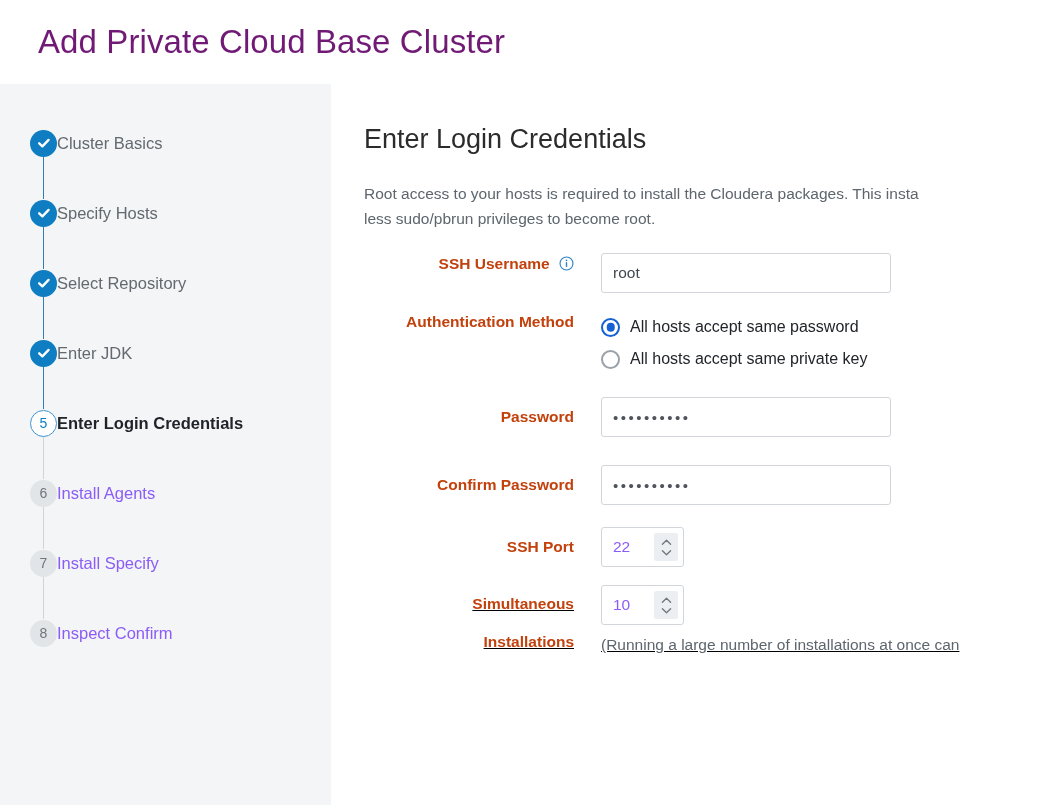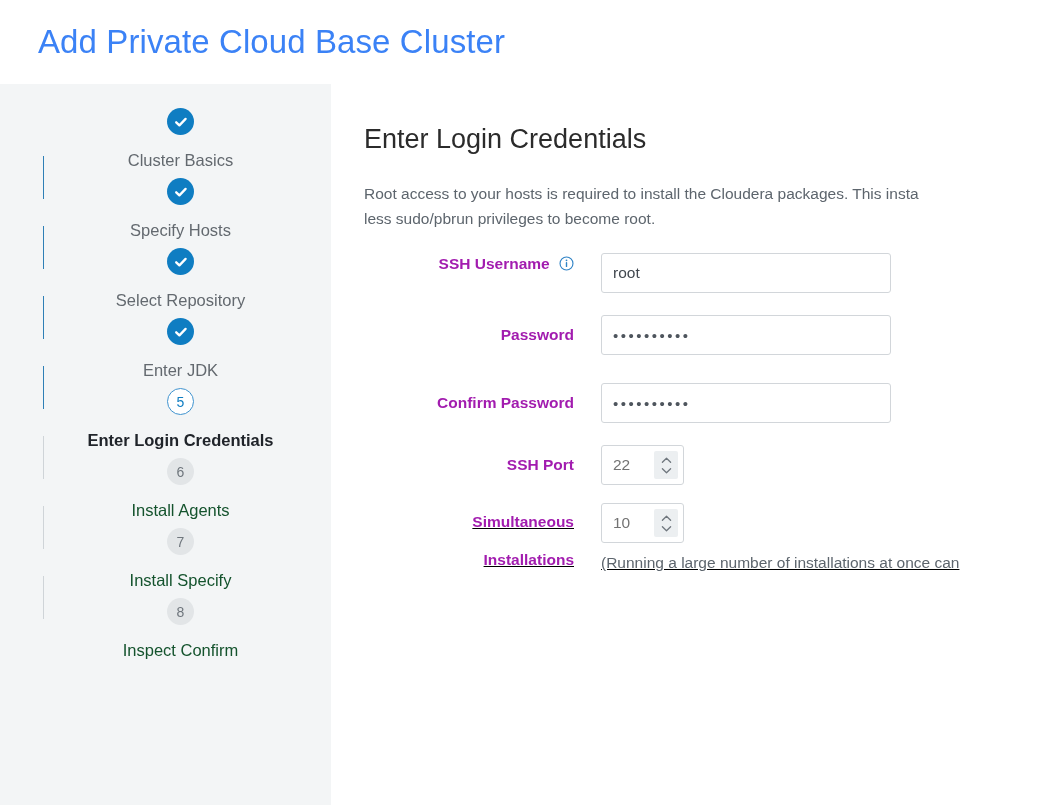--- a/index.html
+++ b/index.html
@@ -20,21 +20,21 @@
     height: 84px;
     background: #ffffff;
     display: flex;
     align-items: center;
     box-sizing: border-box;
     padding-left: 38px;
   }
   .app-title {
     font-size: 33px;
     font-weight: 400;
-    color: #3b82f6;
+    color: #701a75;
     letter-spacing: .1px;
     white-space: nowrap;
   }
 
   
   .page-body {
     display: flex;
     align-items: flex-start;
     height: 721px;
     background: #f3f5f6;
@@ -48,22 +48,21 @@
     padding: 24px 0 0 30px;
     background: #f3f5f6;
     height: 721px;
     position: relative;
   }
   .step {
     position: relative;
     display: flex;
     align-items: center;
     height: 70px;
-    gap: 16px;
-    flex-direction: column;
+    gap: 0;
   }
   .step-marker {
     position: relative;
     z-index: 2;
     width: 27px;
     height: 27px;
     flex: 0 0 27px;
     border-radius: 50%;
     box-sizing: border-box;
     display: flex;
@@ -92,21 +91,21 @@
     width: 1.4px;
     height: 43px;
     background: #cfd4d8;
     z-index: 1;
   }
   .step.done::after { background: #2e7fb6; }
   .step:last-child::after { display: none; }
 
   .step-label {
     font-size: 16.5px;
-    color: #14532d;
+    color: #8b5cf6;
     white-space: nowrap;
   }
   .step.done .step-label { color: #63696f; }
   .step.current .step-label {
     color: #20242a;
     font-weight: bold;
   }
 
   
   .content-card {
@@ -141,21 +140,21 @@
     margin-bottom: 18px;
   }
   .form-label {
     width: 237px;
     flex: 0 0 237px;
     text-align: right;
     padding-right: 27px;
     box-sizing: border-box;
     font-size: 15.5px;
     font-weight: bold;
-    color: #a21caf;
+    color: #c2410c;
     line-height: 21px;
   }
   .form-label .info-icon {
     display: inline-block;
     vertical-align: -2px;
     margin-left: 5px;
     cursor: pointer;
   }
   .form-field { flex: 1 1 auto; min-width: 0; }
 
@@ -232,21 +231,21 @@
     height: 40px;
     width: 83px;
     border: 1px solid #d2d6da;
     border-radius: 3px;
     background: #ffffff;
     padding: 0 5px 0 11px;
     justify-content: space-between;
   }
   .spinner-value {
     font-size: 15.5px;
-    color: #737373;
+    color: #8b5cf6;
   }
   .spinner-arrows {
     width: 24px;
     height: 28px;
     background: #eceff1;
     border-radius: 2px;
     display: flex;
     flex-direction: column;
     align-items: center;
     justify-content: center;
@@ -347,20 +346,33 @@
             <circle cx="8" cy="4.6" r="0.95" fill="#2f83c6"></circle>
             <rect x="7.25" y="6.5" width="1.5" height="5.2" rx="0.6" fill="#2f83c6"></rect>
           </svg>
         </span>
       </div>
       <div class="form-field">
         <input class="text-input" type="text" value="root" style="">
       </div>
     </div>
 
+    <div class="form-row">
+      <div class="form-label">Authentication Method</div>
+      <div class="form-field">
+        <label class="radio-opt selected">
+          <span class="radio-mark"></span>
+          <span class="radio-text">All hosts accept same password</span>
+        </label>
+        <label class="radio-opt">
+          <span class="radio-mark"></span>
+          <span class="radio-text">All hosts accept same private key</span>
+        </label>
+      </div>
+    </div>
 
     <div class="form-row" style="margin-top:22px;">
       <div class="form-label" style="line-height:40px;">Password</div>
       <div class="form-field">
         <div class="pw-dots">••••••••••</div>
       </div>
     </div>
 
     <div class="form-row" style="margin-top:28px;">
       <div class="form-label" style="line-height:40px;">Confirm Password</div>

